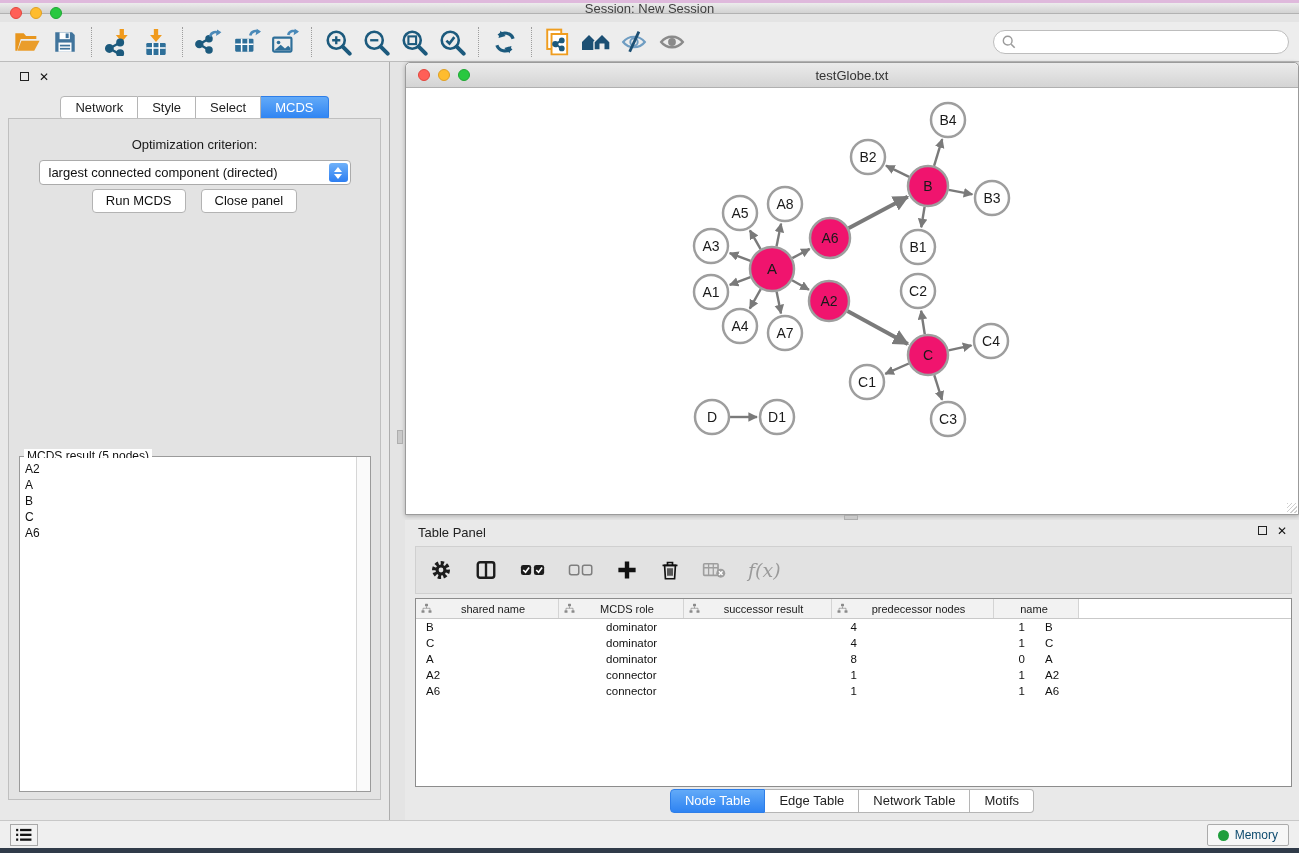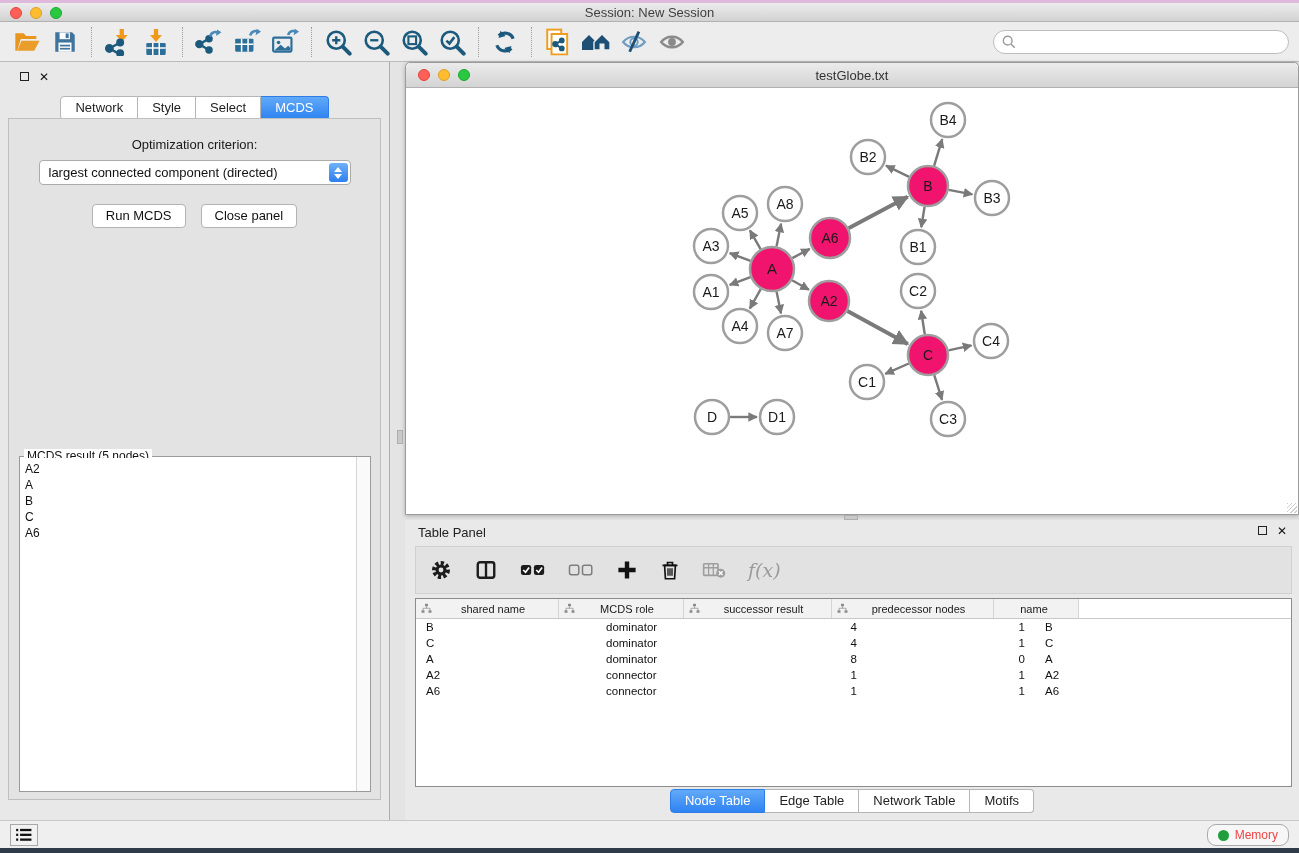--- a/index.html
+++ b/index.html
@@ -1,21 +1,21 @@
 <!DOCTYPE html>
 <html><head>
 <meta charset="utf-8">
 <style>
   * { margin:0; padding:0; box-sizing:border-box; }
   html,body { width:1299px; height:853px; overflow:hidden; }
   body { font-family:"Liberation Sans","DejaVu Sans",sans-serif; background:#e4e4e4; position:relative; }
   .app { position:absolute; inset:0; }
 
   
-  .titlebar { position:absolute; left:0; top:0; width:1299px; height:22px;
+  .titlebar { position:absolute; left:0; top:0; width:1299px; height:14px;
     background:linear-gradient(#ececec,#d2d2d2); border-top:3px solid #dfb9dc; border-bottom:1px solid #b2b2b2;
     display:flex; align-items:center; }
   .lights { position:absolute; left:10px; top:4px; display:flex; gap:8px; }
   .light { width:12px; height:12px; border-radius:50%; }
   .light.red{ background:#ff5f57; border:1px solid #e2463d;}
   .light.yellow{ background:#febc2e; border:1px solid #dfa023;}
   .light.green{ background:#28c840; border:1px solid #1ea733;}
   .titlebar .title { width:100%; text-align:center; font-size:13px; color:#3f3f3f; }
 
   
@@ -44,21 +44,21 @@
     border:1px solid #bfbfbf; }
   .opt-label { text-align:center; font-size:13px; color:#1a1a1a; margin-top:18px; }
   .selectrow { display:flex; justify-content:center; margin-top:8px; }
   .mac-select { width:312px; height:25px; background:#fff; border:1px solid #ababab; border-radius:4px;
     display:flex; align-items:center; font-size:13px; color:#111; padding-left:9px; position:relative; }
   .mac-select .spinner { position:absolute; right:2px; top:2px; bottom:2px; width:19px; border-radius:3px;
     background:linear-gradient(#6fb1f9,#2d7ef1); display:flex; flex-direction:column; align-items:center; justify-content:center; gap:2px;}
   .spinner i { width:0; height:0; border-left:4px solid transparent; border-right:4px solid transparent; display:block;}
   .spinner .up { border-bottom:5px solid #fff; }
   .spinner .down { border-top:5px solid #fff; }
-  .btnrow { display:flex; justify-content:center; gap:15px; margin-top:19px; }
+  .btnrow { display:flex; justify-content:center; gap:15px; margin-top:4px; }
   .pbtn { background:#fff; border:1px solid #b3b3b3; border-radius:4px; font-size:13px; color:#111;
     padding:3px 13px 4px; cursor:default; }
   .result-box { position:absolute; left:10px; right:9px; top:337px; bottom:7px; border:1px solid #9a9a9a;
     background:#fff; }
   .result-legend { position:absolute; left:4px; top:-8px; background:#fff; padding:0 3px; font-size:12px; color:#111; }
   .result-list { position:absolute; inset:1px 15px 1px 1px; background:#fff; overflow:hidden; padding:3px 0 0 4px; }
   .result-scroll { position:absolute; right:0; top:0; bottom:0; width:14px; background:#fafafa; border-left:1px solid #d6d6d6; }
   .result-item { font-size:12px; color:#111; line-height:16px; }
 
   
@@ -97,21 +97,21 @@
   .td.a-name { padding-left:12px; text-align:left; }
   .tp-tabs { position:absolute; left:0; right:0; top:269px; display:flex; justify-content:center; }
   .tp-head { position:absolute; left:13px; top:5px; font-size:13px; color:#222; }
   .tp-winbtns { position:absolute; right:12px; top:5px; display:flex; align-items:center; }
 
   
   .statusbar { position:absolute; left:0; top:820px; width:1299px; height:28px; background:#efefef; border-top:1px solid #c8c8c8; }
   .listbtn { position:absolute; left:10px; top:3px; width:28px; height:22px; border:1px solid #a8a8a8; background:#f2f2f2;
     display:flex; align-items:center; justify-content:center; }
   .membtn { position:absolute; right:10px; top:3px; height:22px; border:1px solid #ababab; background:#f7f7f7;
-    border-radius:9px; display:flex; align-items:center; gap:6px; padding:0 10px; font-size:12px; color:#ef4444;margin-left:44px; }
+    border-radius:2px; display:flex; align-items:center; gap:6px; padding:0 10px; font-size:12px; color:#0c4a6e;margin-left:44px; }
   .memdot { width:11px; height:11px; border-radius:50%; background:#1f9e3c; }
   .desktop-strip { position:absolute; left:0; top:848px; width:1299px; height:5px; background:#303b49; }
 </style>
 </head>
 <body>
 
 <div class="app">
 
   <div class="titlebar">
     <div class="lights">

